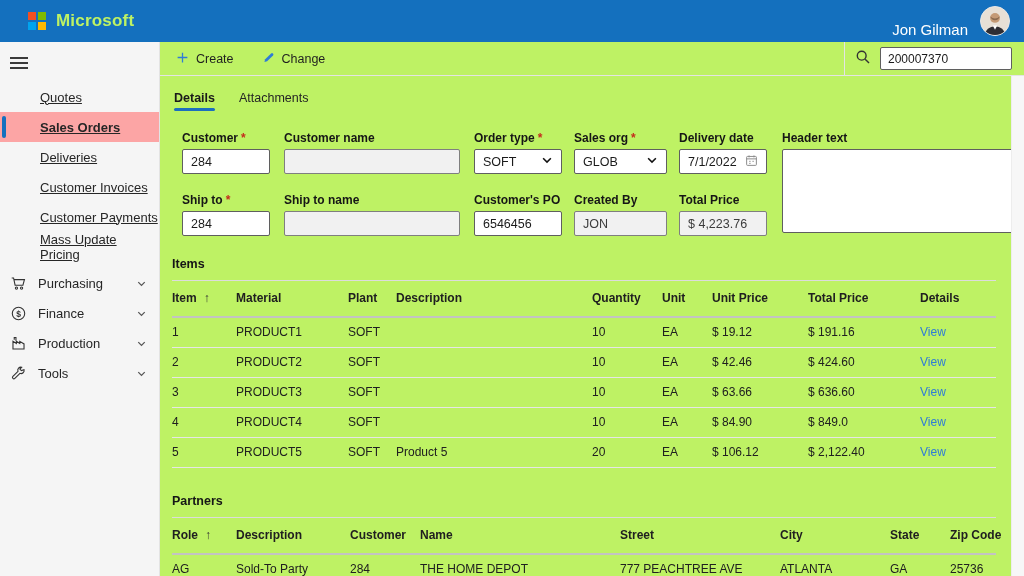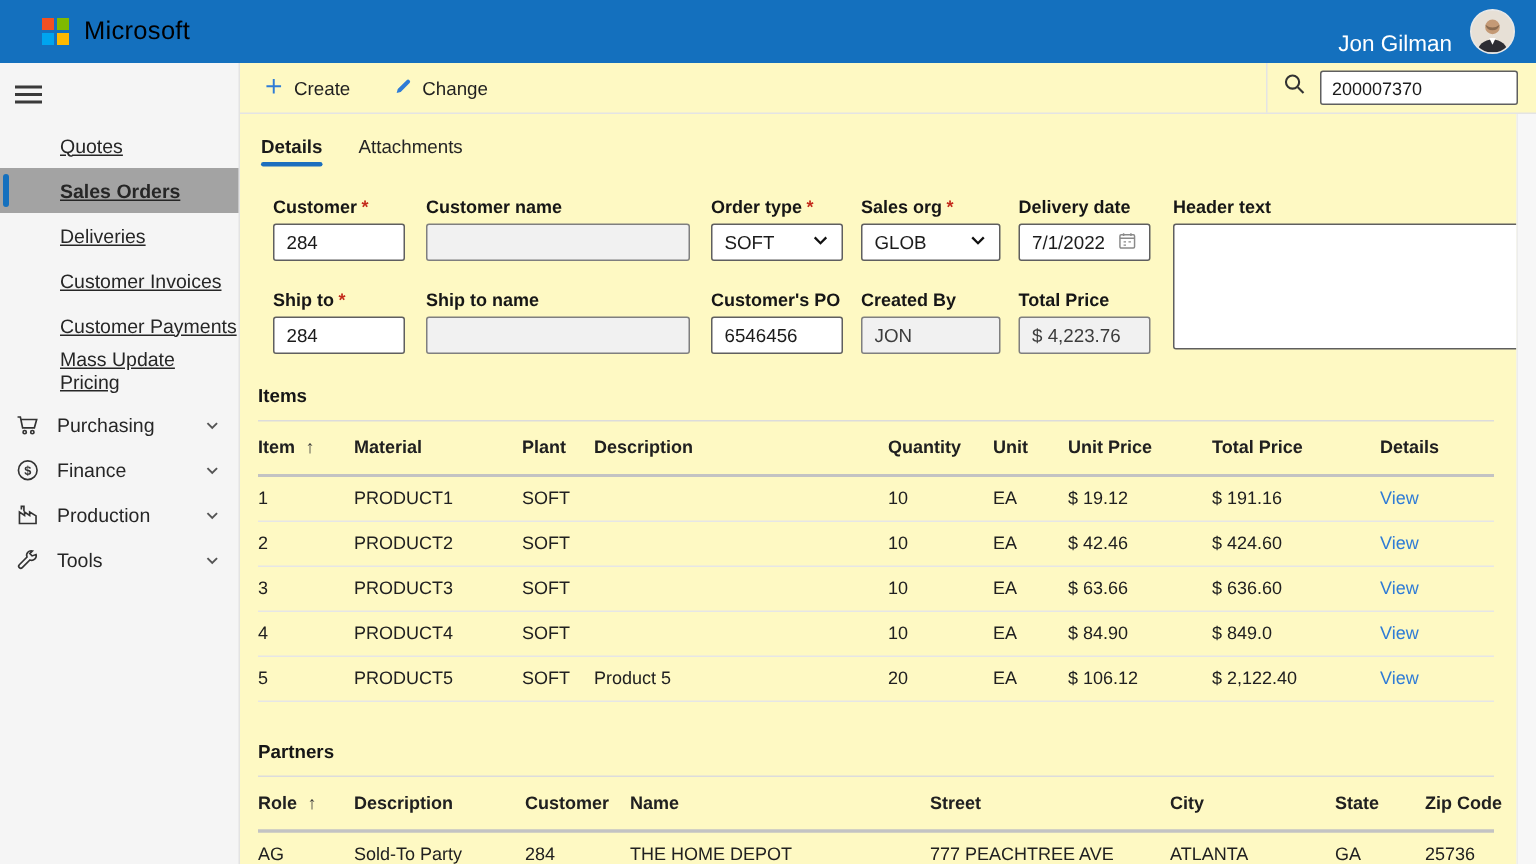--- a/index.html
+++ b/index.html
@@ -7,43 +7,43 @@
   body { font-family: "Liberation Sans", "DejaVu Sans", sans-serif; color: #1b1b1b; background: #fff; }
   .app { position: relative; width: 1024px; height: 576px; box-shadow: inset 0 0 0 1px #d6d6d6; }
 
   
   .topbar { position: absolute; top: 0; left: 0; width: 1024px; height: 42px;
     background: #1470be; display: flex; align-items: center; padding: 0 14px; }
   .mslogo { display: grid; grid-template-columns: 8px 8px; grid-template-rows: 8px 8px; gap: 2px; margin-left: 14px; }
   .mslogo span { width: 8px; height: 8px; display: block; }
   .sq-r { background: #f25022; } .sq-g { background: #7fba00; }
   .sq-b { background: #00a4ef; } .sq-y { background: #ffb900; }
-  .brand-text { color: #000000; font-size: 17px; font-weight: 400; margin-left: 10px; letter-spacing: .2px; }
+  .brand-text { color: #bef264; font-size: 17px; font-weight: 700; margin-left: 10px; letter-spacing: .2px; }
   .topbar-right { margin-left: auto; display: flex; align-items: center; gap: 12px; }
   .user-name { color: #fff; font-size: 15px; margin-top: 16px; }
   .avatar { width: 30px; height: 30px; border-radius: 50%; overflow: hidden; background: #ece6dd;
     border: 1px solid #e8e8e8; display: block; }
 
   
   .sidebar { position: absolute; top: 42px; left: 0; width: 160px; bottom: 0;
     background: #f5f5f5; border-right: 1px solid #e3e3e3; }
   .hamburger { width: 18px; margin: 10px 0 8px 10px; cursor: pointer; padding: 2px 0; }
   .hamburger i { display: block; height: 2px; background: #3a3a3a; margin: 3px 0; }
   .nav-item { position: relative; height: 30px; display: flex; align-items: center;
     padding-left: 10px; font-size: 13px; color: #262626; cursor: pointer; }
   .nav-item .nico { width: 20px; height: 18px; margin-right: 8px; display: flex; align-items: center; }
   .nav-item .chev { margin-left: auto; margin-right: 12px; display: flex; }
   .nav-child { padding-left: 40px; text-decoration: underline; }
-  .nav-selected { background: #a3a3a3; font-weight: bold; }
+  .nav-selected { background: #fca5a5; font-weight: bold; }
   .nav-selected::before { content: ""; position: absolute; left: 2px; top: 4px; bottom: 4px;
     width: 4px; border-radius: 2px; background: #1470be; }
   .nav-gap { height: 6px; }
 
   
-  .main { position: absolute; left: 160px; top: 42px; right: 0; bottom: 0; background: #fef9c3; }
+  .main { position: absolute; left: 160px; top: 42px; right: 0; bottom: 0; background: #bef264; }
   .toolbar { position: absolute; top: 0; left: 0; right: 0; height: 34px;
     border-bottom: 1px solid #e4e4e4; display: flex; align-items: center; padding-left: 16px; }
   .tb-btn { display: flex; align-items: center; gap: 7px; font-size: 12.5px; color: #1f1f1f;
     margin-right: 28px; cursor: pointer; background: none; border: none; font-family: inherit; }
   .search-area { margin-left: auto; height: 100%; display: flex; align-items: center;
     border-left: 1px solid #e4e4e4; padding: 0 12px 0 10px; gap: 9px; }
   .search-input { width: 132px; height: 23px; border: 1px solid #5f5f5f; border-radius: 2px;
     padding: 0 7px; font-size: 12px; font-family: inherit; color: #1b1b1b; }
 
   .content { position: absolute; top: 34px; left: 0; right: 13px; bottom: 0; padding: 12px 15px 0 12px; overflow: hidden; }

